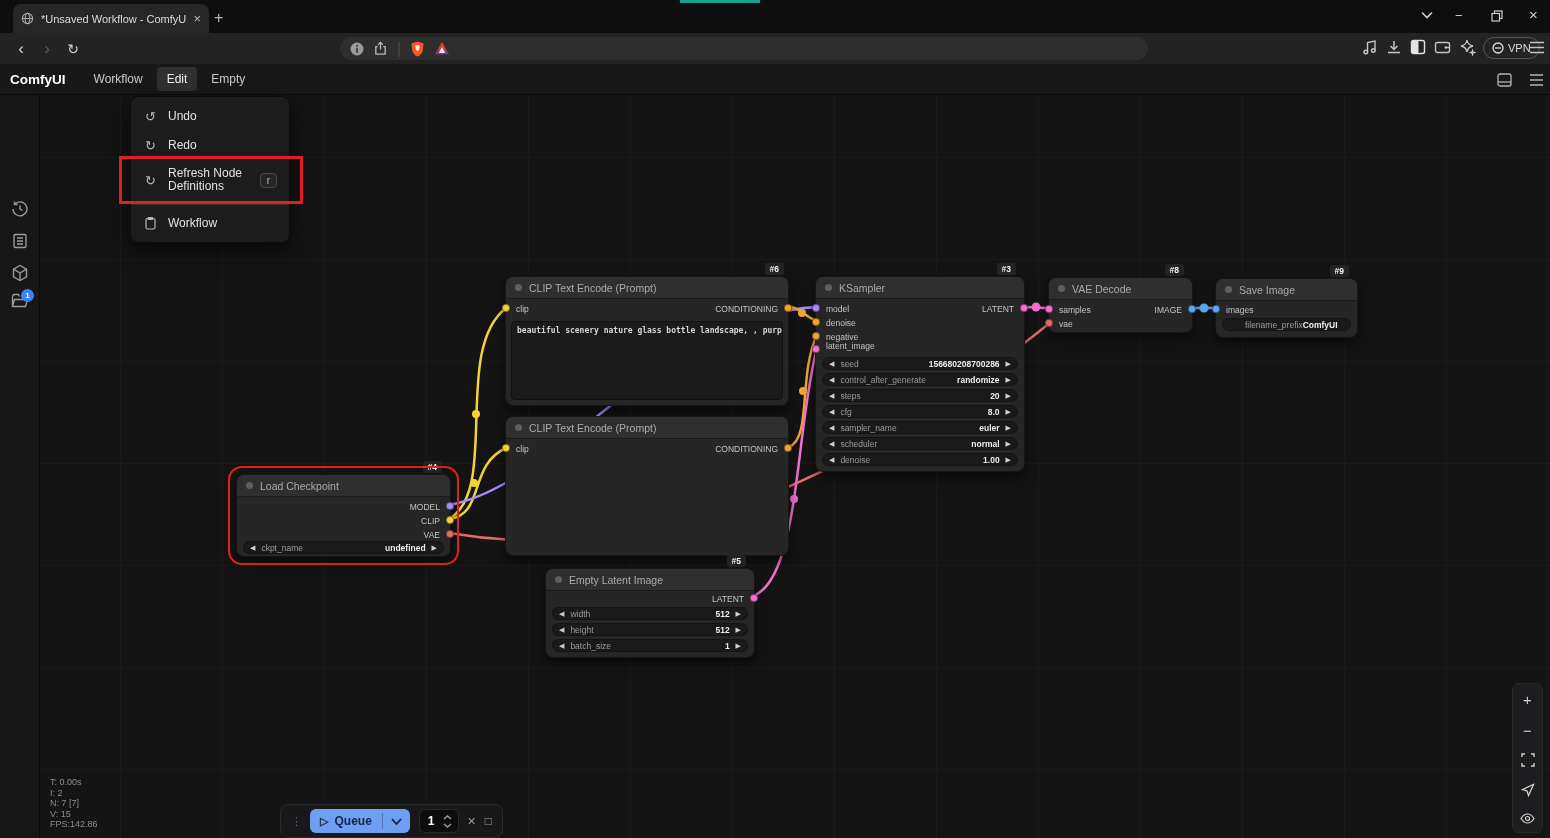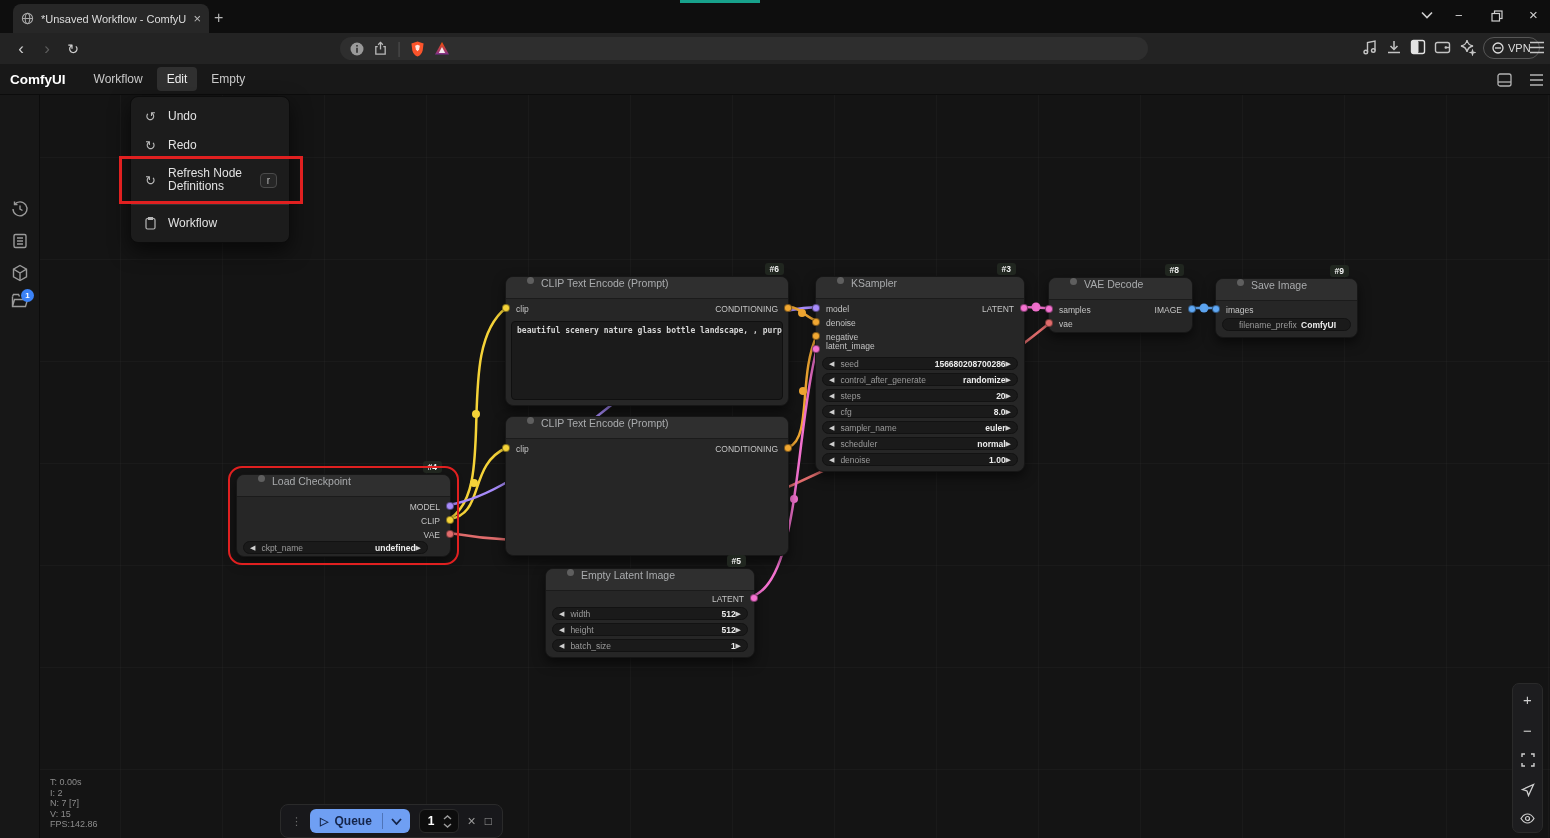--- a/index.html
+++ b/index.html
@@ -47,35 +47,35 @@
   #canvas { position:absolute; left:40px; top:95px; width:1510px; height:743px; background:#141414;
     background-image:linear-gradient(rgba(255,255,255,.025) 1px, transparent 1px),
                      linear-gradient(90deg, rgba(255,255,255,.025) 1px, transparent 1px);
     background-size:102px 102px; background-position:-22px -40px; }
   #wires { position:absolute; left:0; top:0; z-index:1; pointer-events:none; }
 
   
   .node { position:absolute; z-index:2; background:#262626; border:1px solid #161616; border-radius:8px;
     box-shadow:0 5px 12px rgba(0,0,0,.55); }
   .nhead { height:22px; background:#2f2f2f; border-radius:7px 7px 0 0; border-bottom:1px solid #1b1b1b;
-    display:flex; gap:7px; padding:0 21px; }
+    display:flex; align-items:center; gap:7px; padding:0 9px; }
   .nhead .cdot { width:7px; height:7px; border-radius:50%; background:#5f5f5f; }
   .nhead .ntitle { font-size:10.5px; color:#a9abad; white-space:nowrap; }
   .badge { position:absolute; top:-14px; font-size:8.5px; font-weight:bold; color:#f2f2f2;
     background:#20261f; border-radius:3px; padding:1px 5px; z-index:3; }
   .pdot { position:absolute; width:8px; height:8px; border-radius:50%; border:1px solid rgba(0,0,0,.45); z-index:4; }
   .plabel { position:absolute; font-size:8.5px; color:#c4c4c4; white-space:nowrap; }
   .plabel.out { text-align:right; }
   .ntext { position:absolute; background:#1b1b1b; border:1px solid #101010; border-radius:4px;
     font-family:"DejaVu Sans Mono", monospace; font-size:8px; font-weight:bold; color:#d6d6d6;
     padding:4px 5px; white-space:nowrap; overflow:hidden; }
   .widget { position:relative; height:13px; background:#1a1a1a; border:1px solid #121212; border-radius:7px;
     display:flex; align-items:center; padding:0 6px; margin-bottom:3px; }
   .widget .wl { font-size:8.5px; color:#9b9b9b; flex:1; margin-left:6px; white-space:nowrap; }
-  .widget .wv { font-size:8.5px; font-weight:bold; color:#ececec; white-space:nowrap; }
+  .widget .wv { font-size:8.5px; font-weight:bold; color:#ececec; margin-right:6px; white-space:nowrap; }
   .warr { font-size:7px; color:#cfcfcf; line-height:1; }
 
   .red-outline { position:absolute; border:2px solid #e02020; border-radius:14px; z-index:3; pointer-events:none; }
 
   
   #edit-menu { position:absolute; left:130px; top:96px; width:160px; background:#1c1c1c;
     border:1px solid #0c0c0c; border-radius:8px; box-shadow:0 8px 20px rgba(0,0,0,.6); z-index:20; padding:5px 0; }
   .emi { position:relative; display:flex; align-items:center; gap:10px; padding:7px 12px; color:#e2e2e2; font-size:12px; }
   .emi .eicon { width:15px; color:#b8b8b8; font-size:13px; text-align:center; flex-shrink:0; }
   .emi .elabel { line-height:13px; }
@@ -359,40 +359,40 @@
 <div class="node" style="left:1215px;top:278px;width:143px;height:60px">
   <span class="badge" style="right:8px">#9</span>
   <div class="nhead">
       <span class="cdot"></span>
       <span class="ntitle">Save Image</span>
     </div>
   <span class="pdot" style="left:-4px;top:26px;background:#5fa8f5"></span>
   <span class="plabel" style="left:10px;top:26px">images</span>
   <div class="abs" style="left:6px;right:6px;top:39px">
     <div class="widget">
-        <span class="wl" style="margin-left:10px">filename_prefix</span>
+        <span class="wl" style="margin-left:16px">filename_prefix</span>
         <span class="wv" style="margin-right:8px">ComfyUI</span>
       </div>
   </div>
 </div>
 
 <div class="red-outline" style="left:228px;top:466px;width:231px;height:99px"></div>
 <div class="node" style="left:236px;top:474px;width:215px;height:83px">
   <span class="badge" style="right:8px">#4</span>
   <div class="nhead">
       <span class="cdot"></span>
       <span class="ntitle">Load Checkpoint</span>
     </div>
   <span class="pdot" style="right:-4px;top:27px;background:#a78bfa"></span>
   <span class="plabel out" style="right:10px;top:27px">MODEL</span>
   <span class="pdot" style="right:-4px;top:41px;background:#f5d338"></span>
   <span class="plabel out" style="right:10px;top:41px">CLIP</span>
   <span class="pdot" style="right:-4px;top:55px;background:#e06c6c"></span>
   <span class="plabel out" style="right:10px;top:55px">VAE</span>
-  <div class="abs" style="left:6px;right:22px;top:66px">
+  <div class="abs" style="left:6px;right:6px;top:66px">
     <div class="widget">
         <span class="warr">◀</span>
         <span class="wl">ckpt_name</span>
         <span class="wv">undefined</span>
         <span class="warr">▶</span>
       </div>
   </div>
 </div>
 
 <div class="node" style="left:545px;top:568px;width:210px;height:90px">

